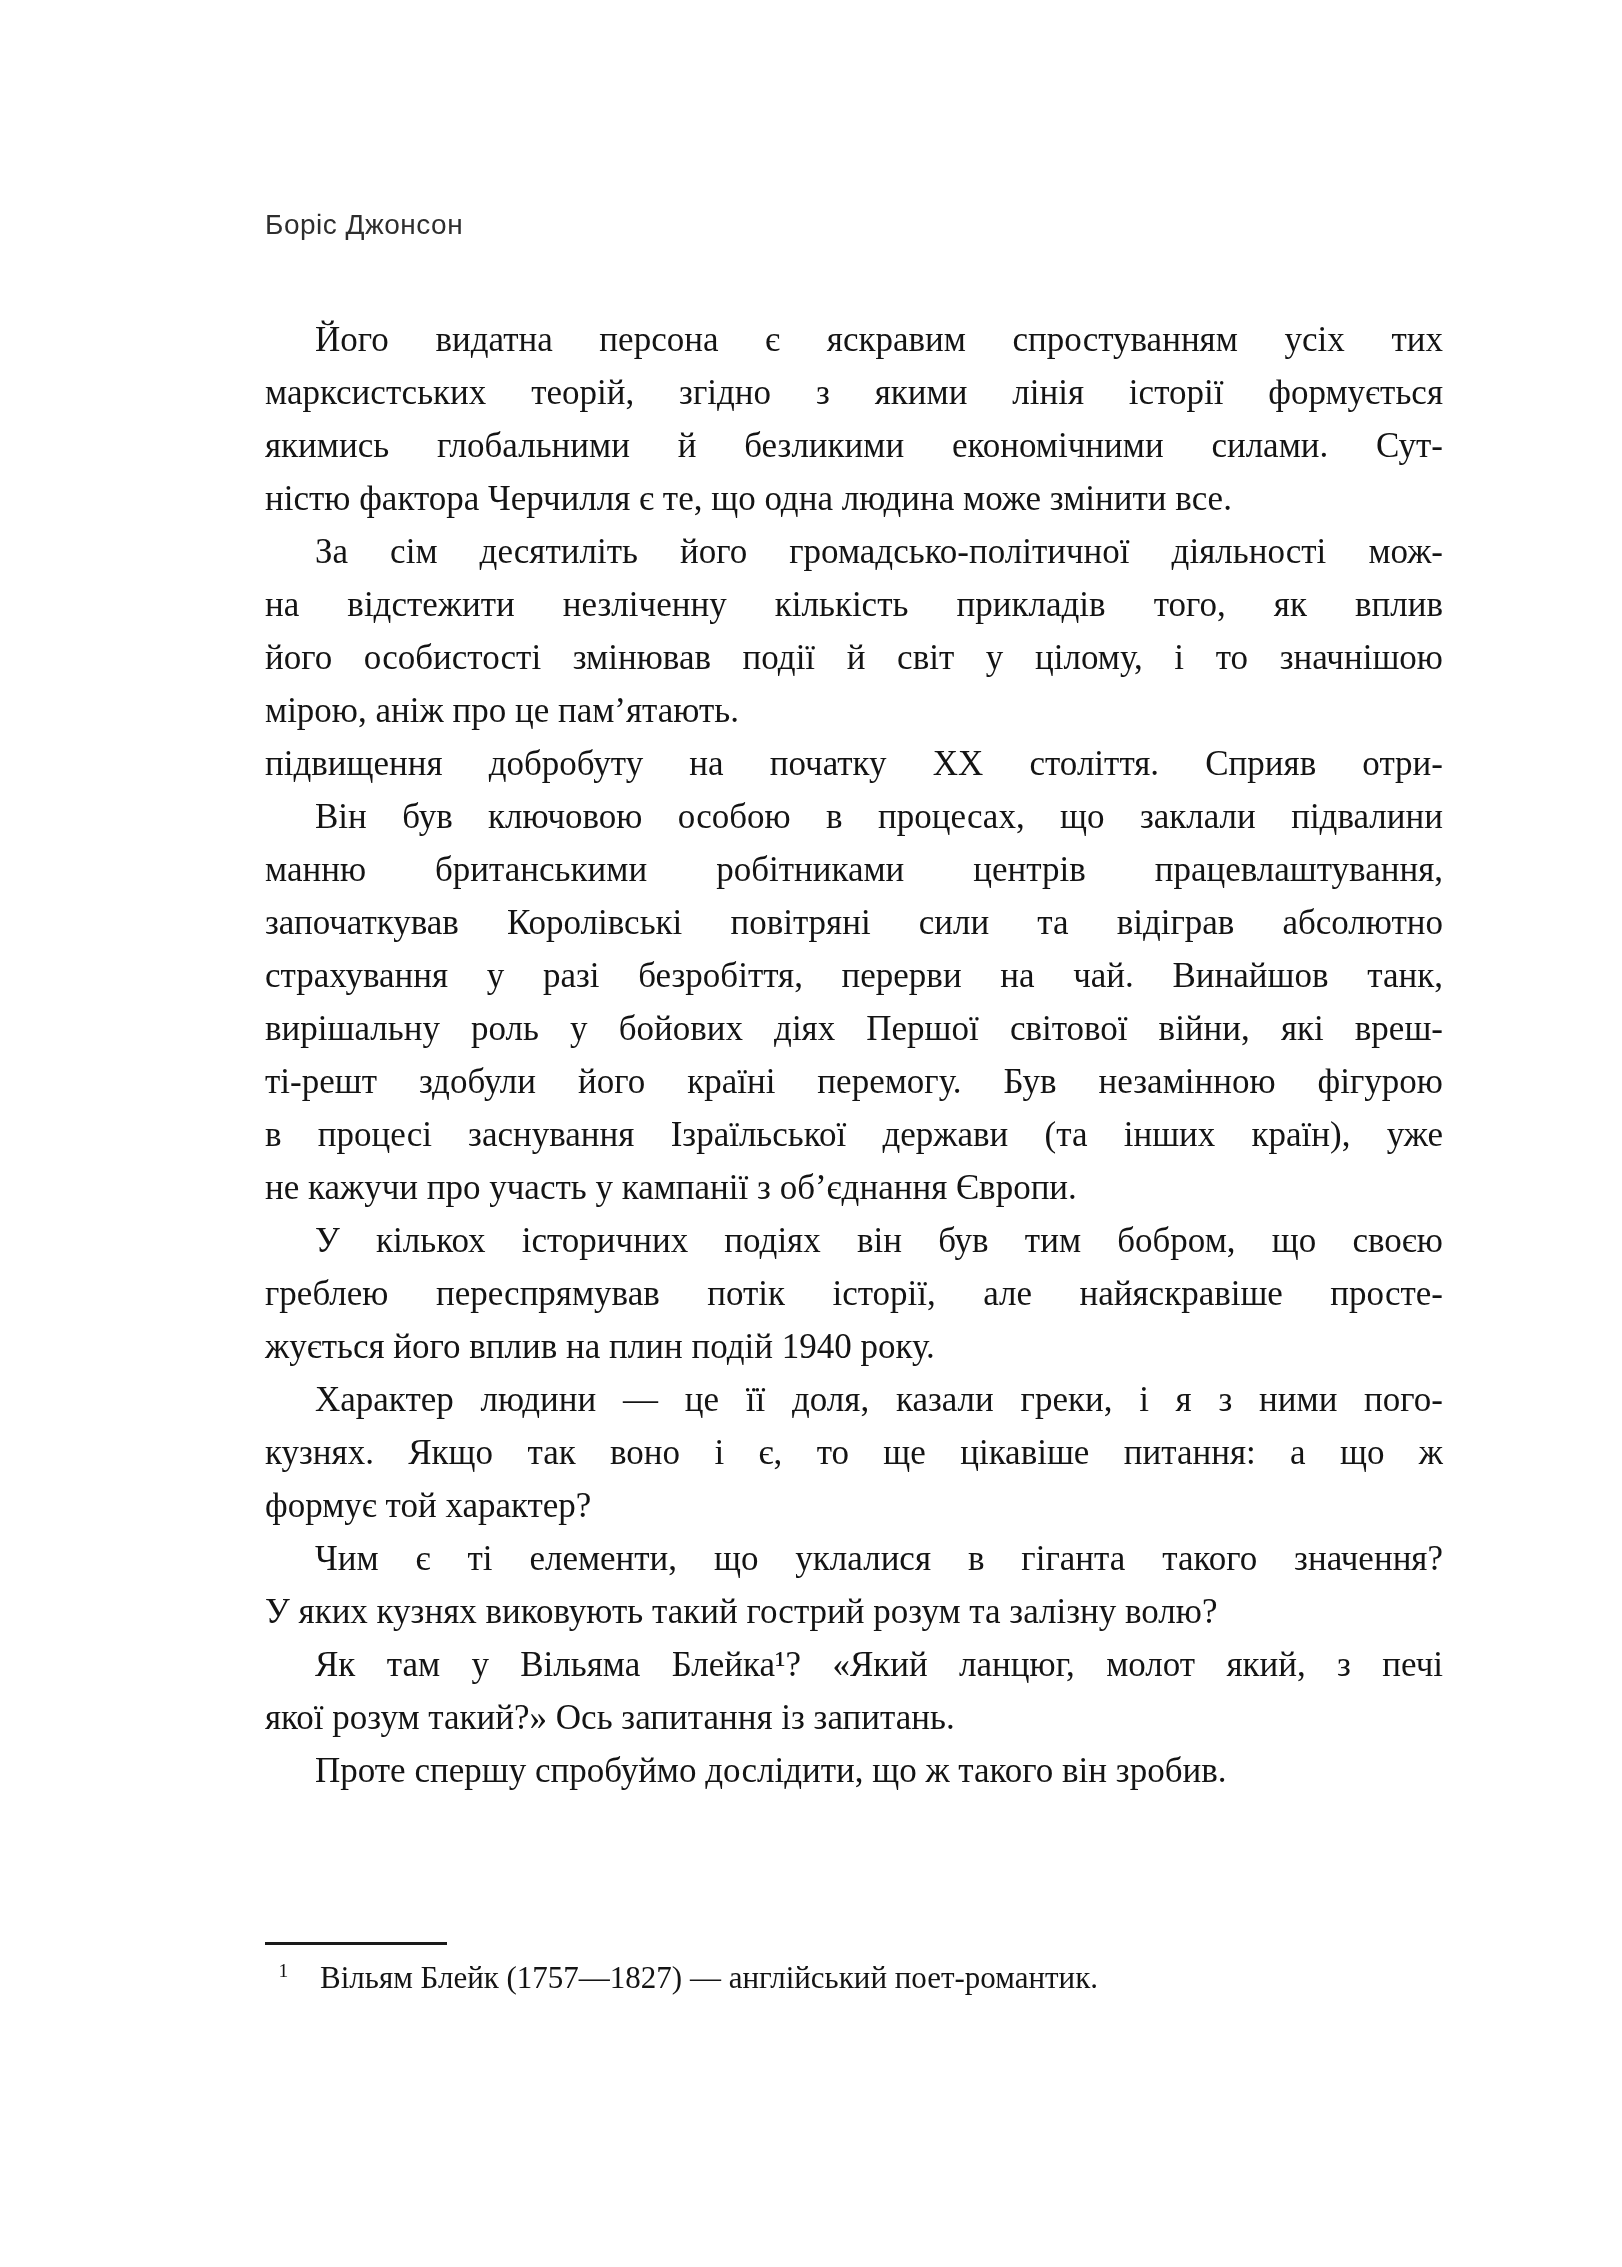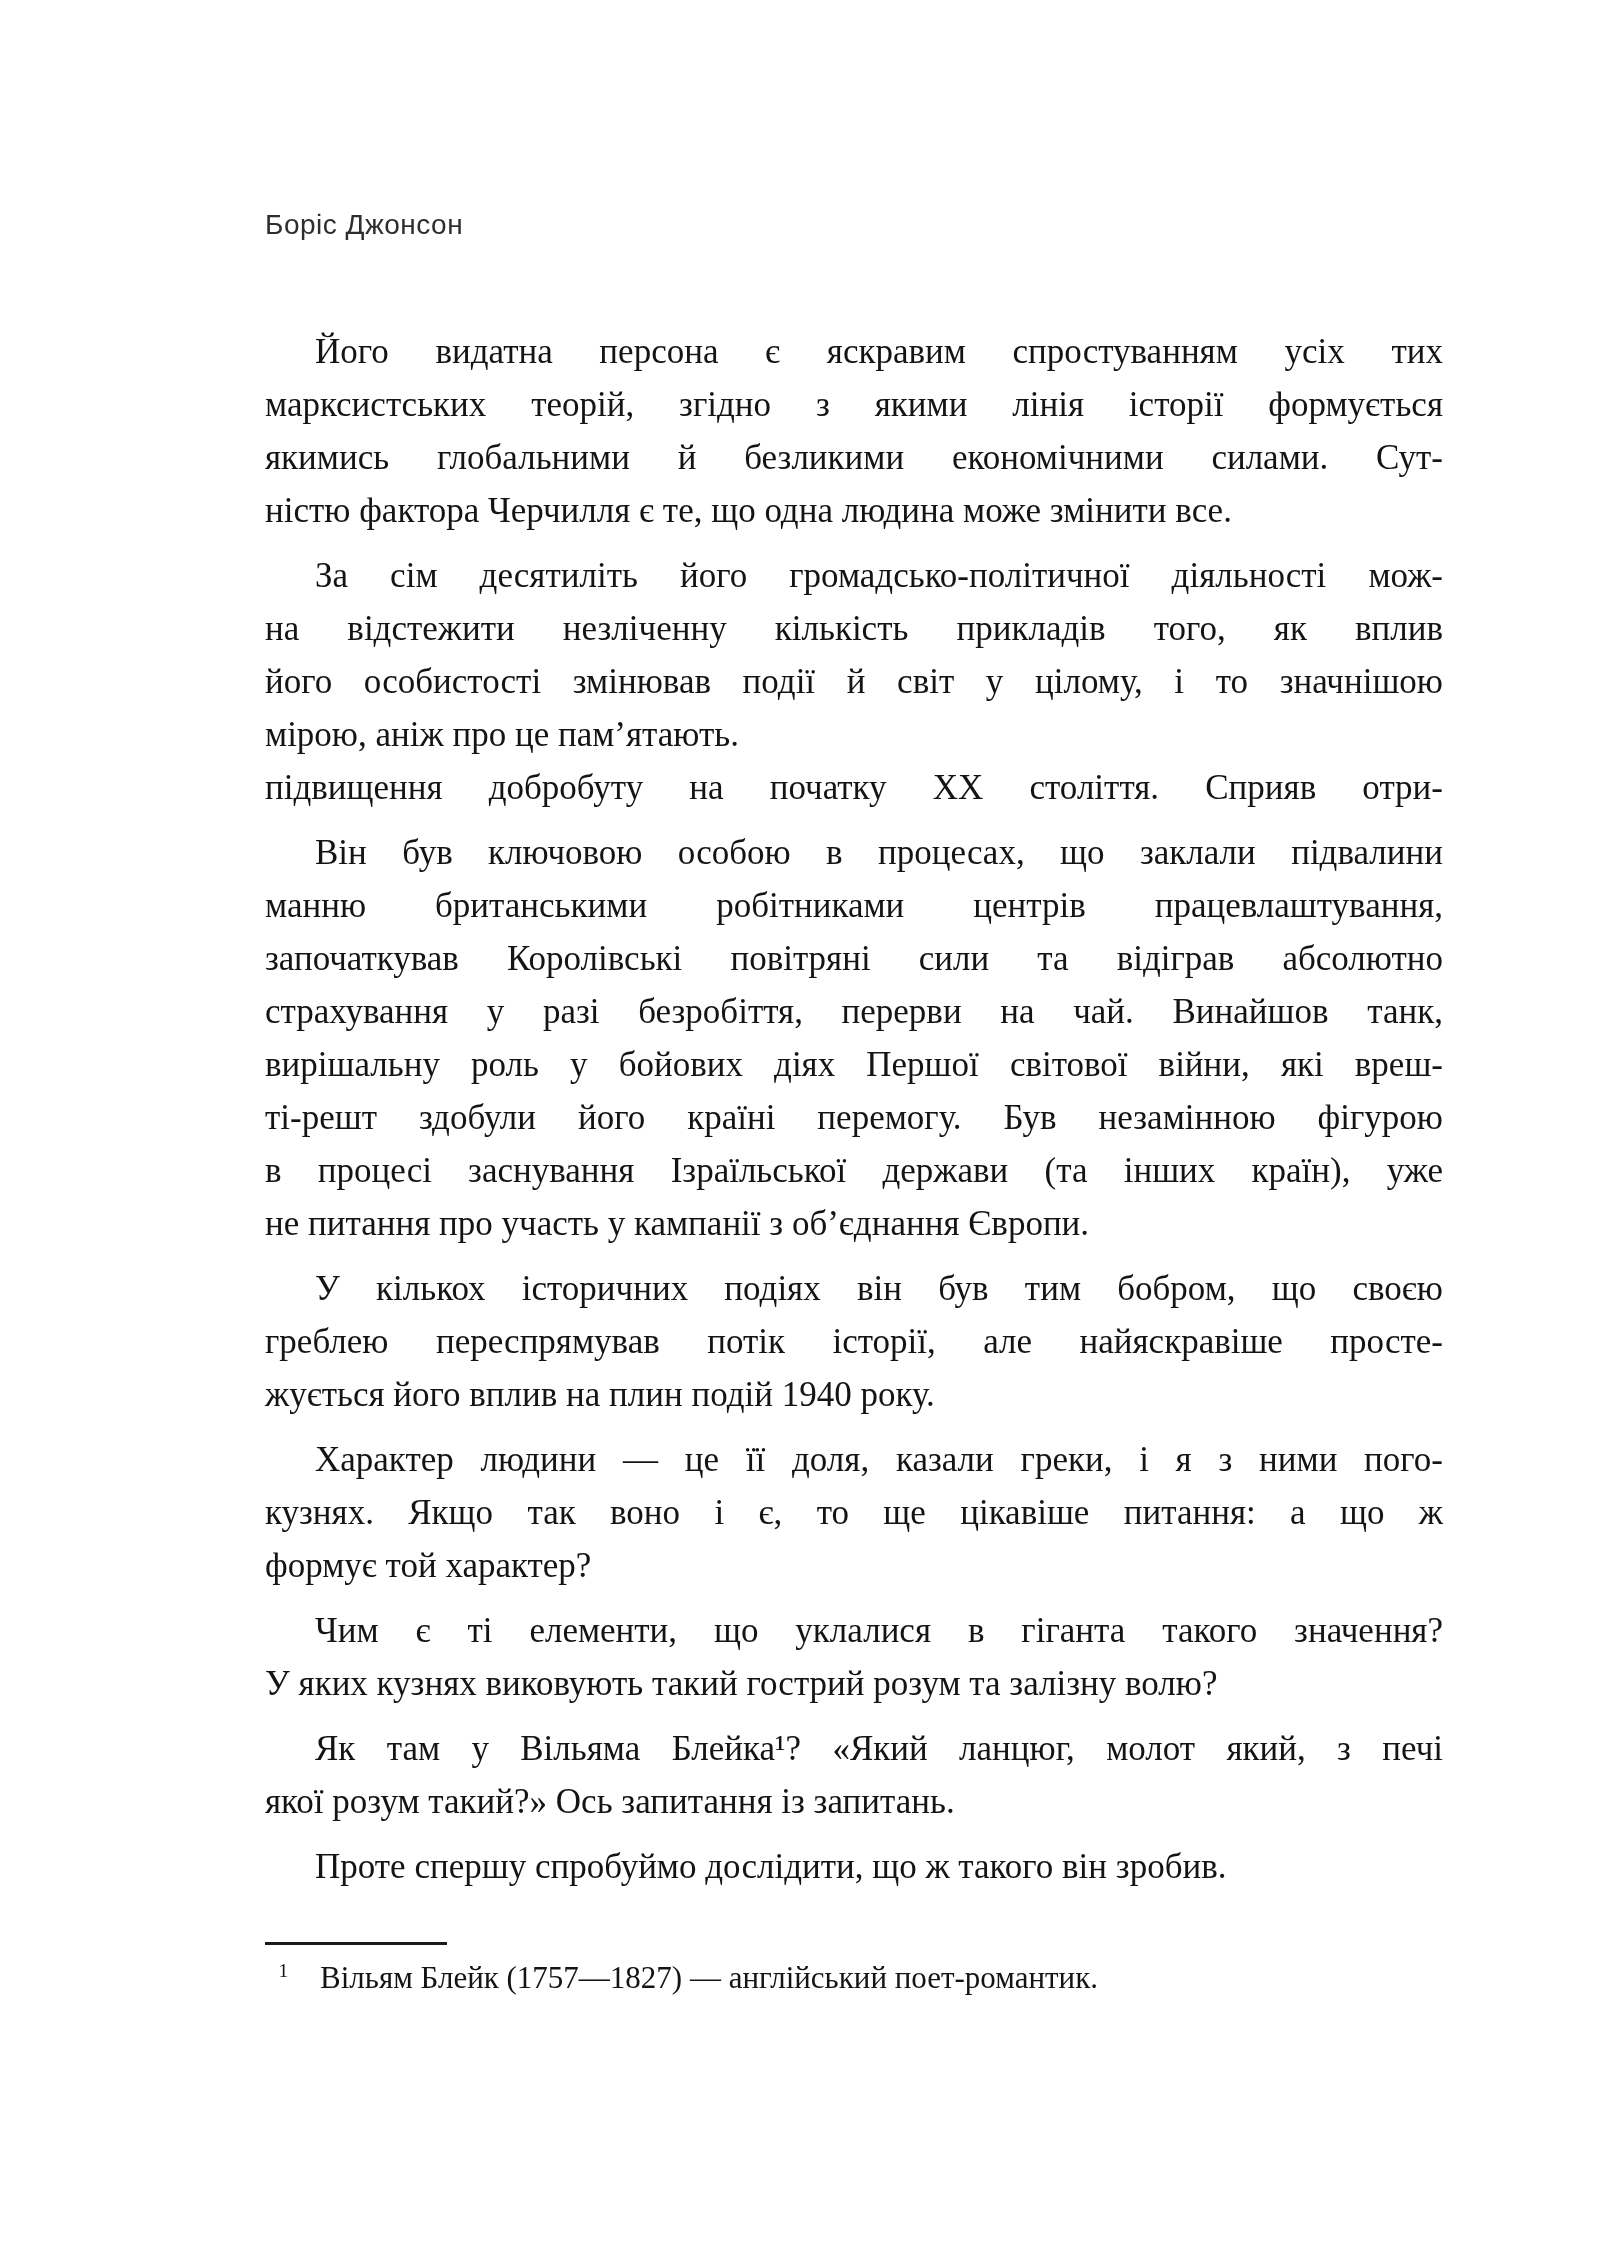--- a/index.html
+++ b/index.html
@@ -34,21 +34,20 @@
     font-size: 35px;
     line-height: 53px;
     color: #141414;
   }
   .body-text .line {
     text-align: justify;
     text-align-last: justify;
   }
   .body-text .line.par-first {
     text-indent: 50px;
-    margin-top: 12px;
   }
   .body-text .line.par-last {
     text-align-last: left;
   }
   .footnote-rule {
     position: absolute;
     left: 265px;
     top: 1942px;
     width: 182px;
     height: 2.8px;
@@ -91,21 +90,21 @@
       <div class="line">його особистості змінював події й світ у цілому, і то значнішою</div>
       <div class="line par-last">мірою, аніж про це пам’ятають.</div>
       <div class="line">підвищення добробуту на початку XX століття. Сприяв отри-</div>
       <div class="line par-first">Він був ключовою особою в процесах, що заклали підвалини</div>
       <div class="line">манню британськими робітниками центрів працевлаштування,</div>
       <div class="line">започаткував Королівські повітряні сили та відіграв абсолютно</div>
       <div class="line">страхування у разі безробіття, перерви на чай. Винайшов танк,</div>
       <div class="line">вирішальну роль у бойових діях Першої світової війни, які вреш-</div>
       <div class="line">ті-решт здобули його країні перемогу. Був незамінною фігурою</div>
       <div class="line">в процесі заснування Ізраїльської держави (та інших країн), уже</div>
-      <div class="line par-last">не питання про участь у кампанії з об’єднання Європи.</div>
+      <div class="line par-last">не кажучи про участь у кампанії з об’єднання Європи.</div>
       <div class="line par-first">У кількох історичних подіях він був тим бобром, що своєю</div>
       <div class="line">греблею переспрямував потік історії, але найяскравіше просте-</div>
       <div class="line par-last">жується його вплив на плин подій 1940 року.</div>
       <div class="line par-first">Характер людини — це її доля, казали греки, і я з ними пого-</div>
       <div class="line">кузнях. Якщо так воно і є, то ще цікавіше питання: а що ж</div>
       <div class="line par-last">формує той характер?</div>
       <div class="line par-first">Чим є ті елементи, що уклалися в гіганта такого значення?</div>
       <div class="line par-last">У яких кузнях виковують такий гострий розум та залізну волю?</div>
       <div class="line par-first">Як там у Вільяма Блейка¹? «Який ланцюг, молот який, з печі</div>
       <div class="line par-last">якої розум такий?» Ось запитання із запитань.</div>

